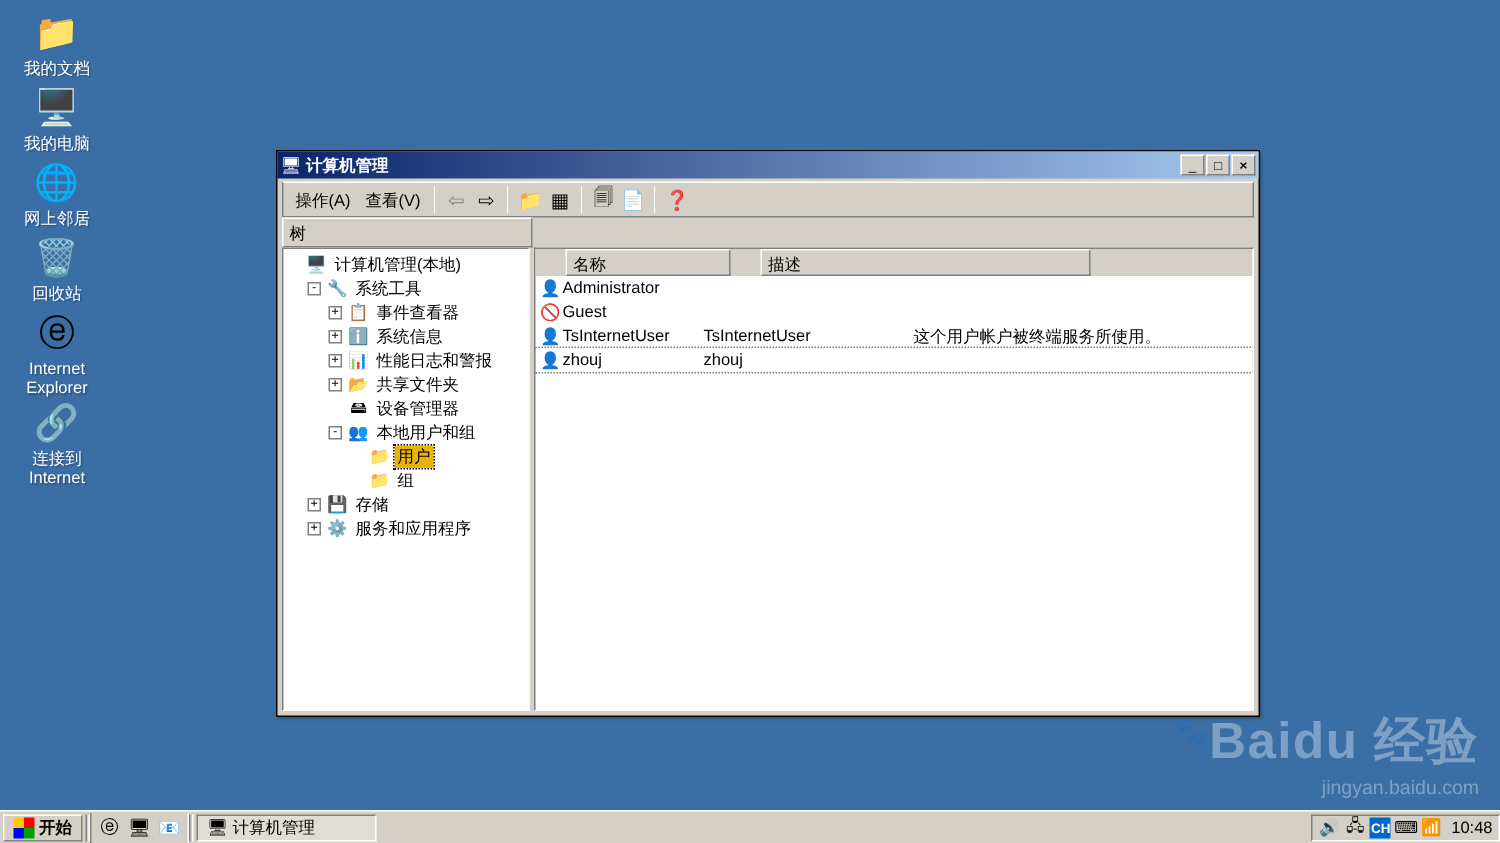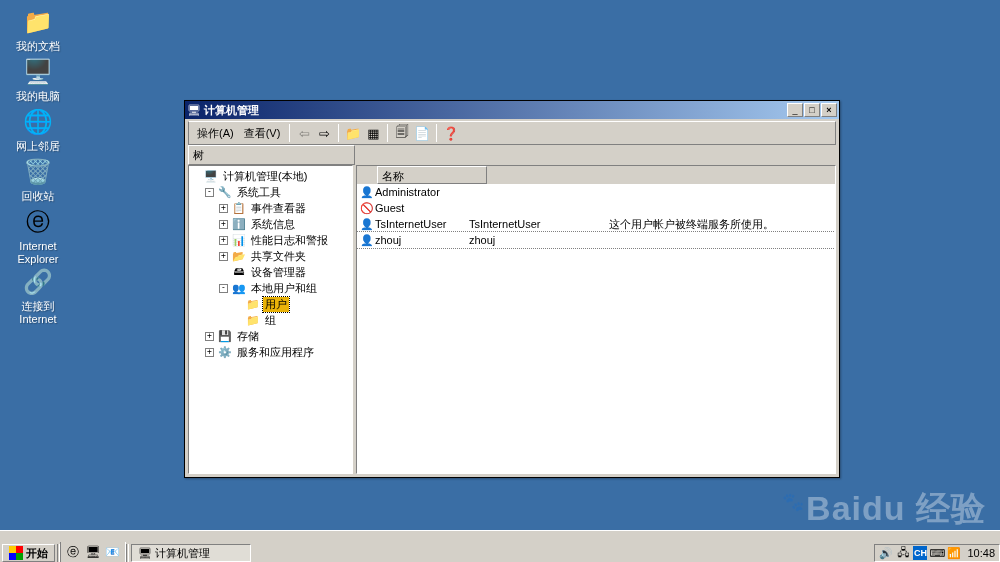--- a/index.html
+++ b/index.html
@@ -41,21 +41,21 @@
 .tlabel { padding: 0 2px; }
 
 .list-headers { display: flex; position: sticky; top: 0; background: #d4d0c8; }
 .list-col-h { border: 1px solid; border-color: #fff #808080 #808080 #fff; font-size: 11px; padding: 2px 4px; height: 18px; cursor: pointer; margin-left: 20px; }
 .list-row { display: flex; height: 16px; align-items: center; cursor: pointer; }
 .list-row.selected { outline: 1px dotted #808080; }
 .list-cell { font-size: 11px; padding: 0 2px; overflow: hidden; white-space: nowrap; display: flex; align-items: center; }
 .uico { width: 16px; display: inline-flex; align-items: center; justify-content: center; font-size: 11px; flex-shrink: 0; }
 
 
-.taskbar { position: absolute; bottom: 0; left: 0; right: 0; height: 32px; background: #d4d0c8; border-top: 1px solid #fff; display: flex; align-items: flex-end; font-size: 11px; }
+.taskbar { position: absolute; bottom: 0; left: 0; right: 0; height: 22px; background: #d4d0c8; border-top: 1px solid #fff; display: flex; align-items: center; font-size: 11px; }
 .start-btn { height: 18px; padding: 0 6px; margin: 0 2px; border: 1px solid; border-color: #fff #808080 #808080 #fff; font-weight: bold; display: flex; align-items: center; cursor: pointer; }
 .start-btn .winlogo { width: 14px; height: 14px; margin-right: 3px; display: inline-block; background: conic-gradient(#ff0000 0 25%, #00a000 0 50%, #0000ff 0 75%, #ffcc00 0); }
 .ql { display: flex; gap: 2px; padding: 0 3px; border-left: 1px solid #808080; border-right: 1px solid #fff; height: 20px; align-items: center; }
 .ql .qlbtn { width: 18px; height: 18px; display: flex; align-items: center; justify-content: center; cursor: pointer; font-size: 12px; }
 .ql-sep { width: 3px; height: 18px; border-left: 1px solid #808080; border-right: 1px solid #fff; }
 .task-btn { height: 18px; padding: 0 6px; margin: 0 2px; border: 1px solid; border-color: #808080 #fff #fff #808080; background: #e0ddd6; display: flex; align-items: center; cursor: pointer; min-width: 120px; }
 .task-btn .tico2 { width: 14px; margin-right: 3px; font-size: 11px; }
 .tray { margin-left: auto; display: flex; align-items: center; height: 18px; border: 1px solid; border-color: #808080 #fff #fff #808080; padding: 0 4px; gap: 3px; }
 .tray .tri { width: 14px; height: 14px; font-size: 11px; display: inline-flex; align-items: center; justify-content: center; }
 .tray .clock { font-size: 11px; padding-left: 3px; }
@@ -186,20 +186,21 @@
         </div>
         <div class="tree-node" style="padding-left: 14px;">
           <span class="exp">+</span>
           <span class="tico">⚙️</span>
           <span class="tlabel">服务和应用程序</span>
         </div>
       </div>
     <div class="list-pane">
       <div class="list-headers" id="list-headers">
           <div class="list-col-h" style="width: 110px;">名称</div>
+          <div class="list-col-h" style="width: 220px;">描述</div>
         </div>
       <div id="list-rows">
           <div class="list-row">
             <div class="list-cell" style="width:110px">
               <span class="uico">👤</span>
               <span>Administrator</span>
             </div>
             <div class="list-cell" style="width:140px"></div>
           </div>
           <div class="list-row">
@@ -225,20 +226,21 @@
             <div class="list-cell" style="width:140px">zhouj</div>
             <div class="list-cell" style="width:220px"></div>
           </div>
         </div>
     </div>
   </div>
 </div>
 
 <div class="watermark">
   <div class="big"><span class="paw">🐾</span><span>Baidu 经验</span></div>
+  <div class="sub">jingyan.baidu.com</div>
 </div>
 
 <div class="taskbar">
   <div class="start-btn">
     <span class="winlogo"></span>
     <span>开始</span>
   </div>
   <div class="ql-sep"></div>
   <div class="ql">
     <div class="qlbtn">ⓔ</div>

